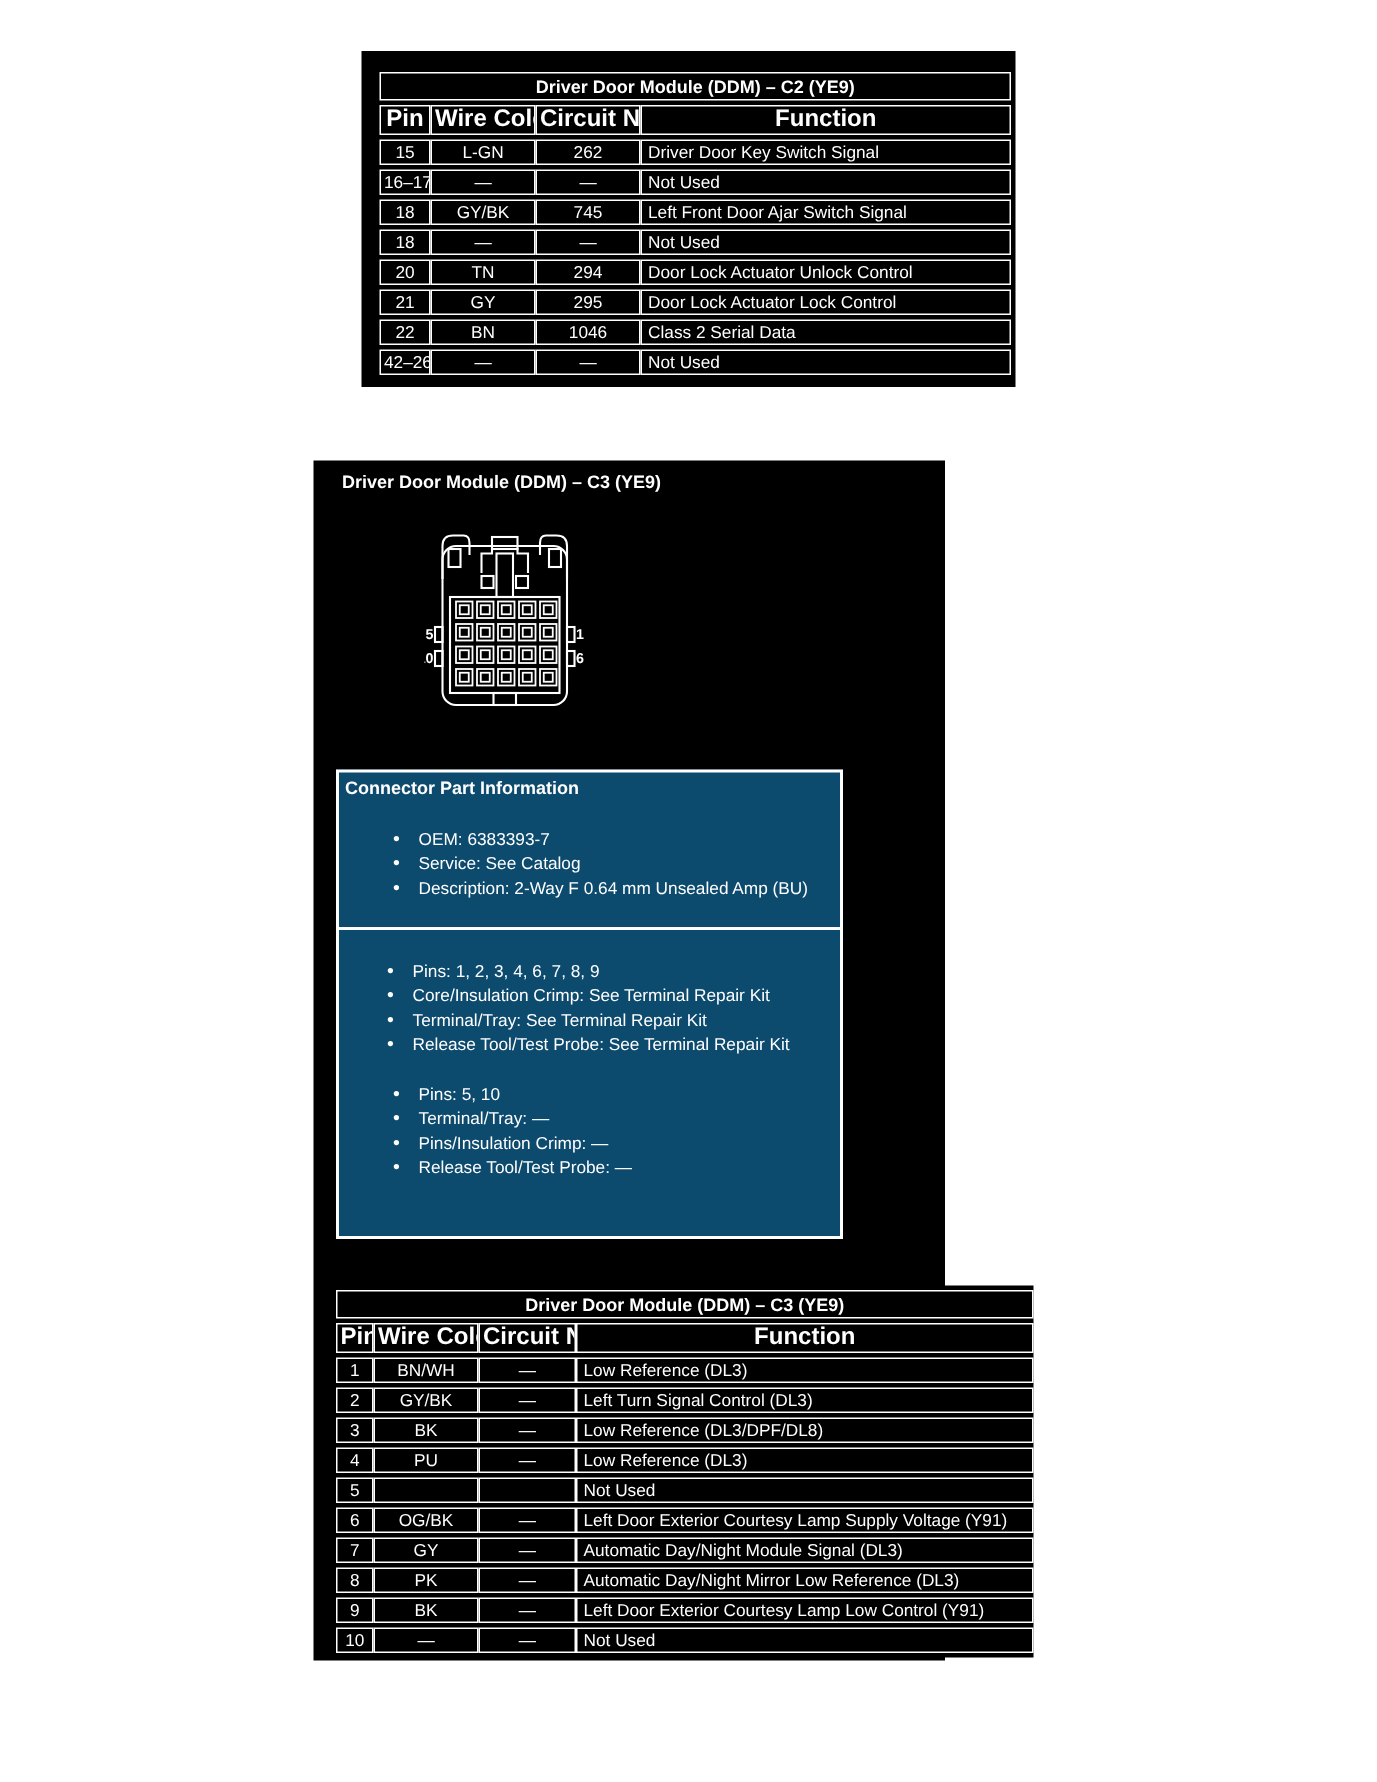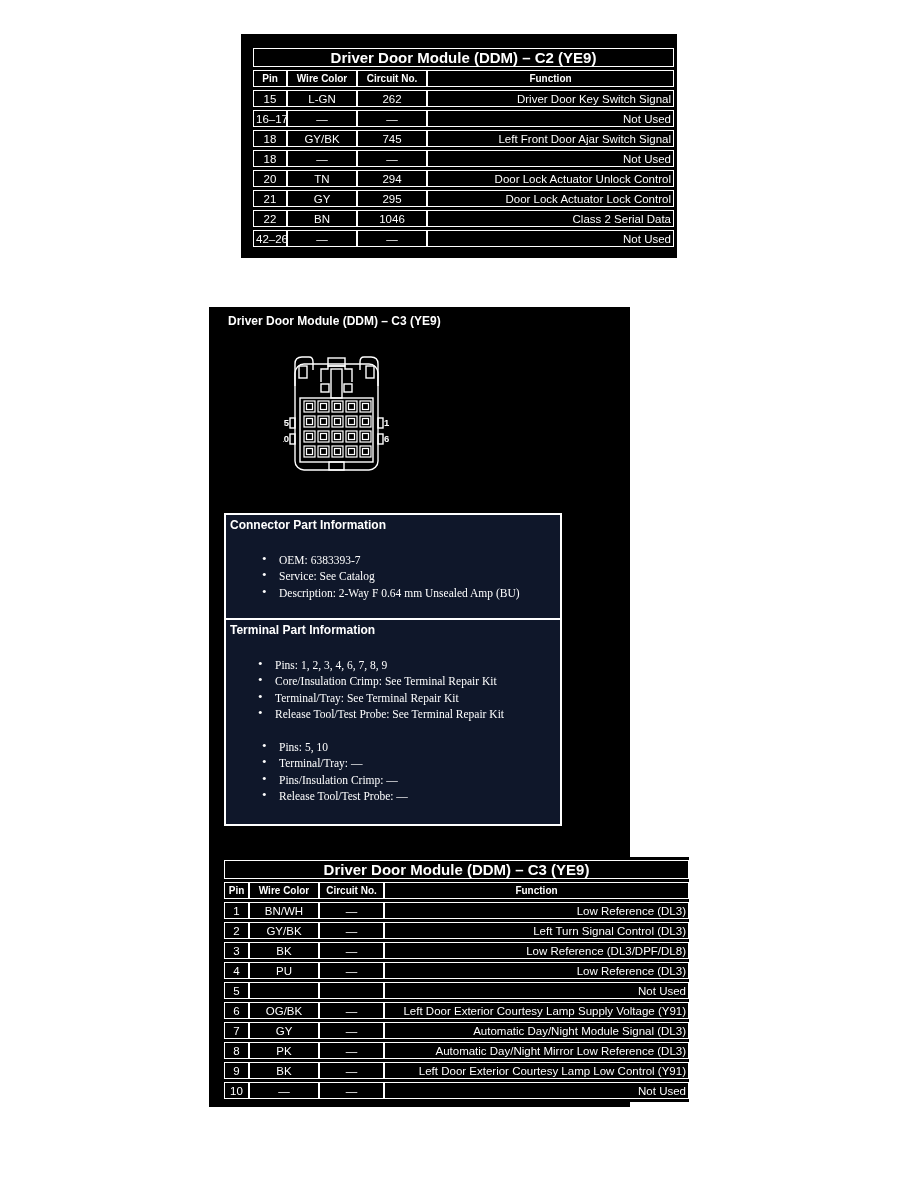--- a/index.html
+++ b/index.html
@@ -15,35 +15,34 @@
   .pin-table {
     position:absolute; border-collapse:separate; border-spacing:0 3px;
     table-layout:fixed; color:#ffffff; background:#000000;
   }
   #table-c2 { left:12px; top:11px;  width:421px; }
   #table-c3 { left:15px; top:550px; width:465px; }
   .pin-table td {
     border:1px solid #ffffff; height:15px; font-size:11.5px;
     text-align:center; padding:0 2px; overflow:hidden; white-space:nowrap;
   }
-  .pin-table td.tbl-title  { font-weight:bold; font-size:15px; height:17px; }
-  .pin-table td.tbl-header { font-weight:bold; font-size:10px; }
-  .pin-table td.cell-fn    { text-align:right; padding-left:4px; }
+  .pin-table td.tbl-title  { font-weight:bold; font-size:12px; height:17px; }
+  .pin-table td.tbl-header { font-weight:bold; font-size:16px; }
+  .pin-table td.cell-fn    { text-align:left; padding-left:4px; }
 
   
   #info-boxes { position:absolute; left:15px; top:206px; width:338px; }
-  .info-box { border:2px solid #ffffff; background:#0f172a; color:#ffffff; }
+  .info-box { border:2px solid #ffffff; background:#0c4a6e; color:#ffffff; }
   #connector-info { height:103px; }
   #terminal-info  { height:204px; margin-top:-2px; }
   .info-heading { font-weight:bold; font-size:12px; padding:3px 0 0 4px; }
   ul.bullets { margin:0; padding:0 0 0 36px; list-style:none; }
   ul.bullets li {
     position:relative; padding-left:17px; font-size:11.5px; line-height:16.3px;
     white-space:nowrap;
-    font-family:Liberation Serif, serif;
   }
   ul.bullets li::before { content:"\2022"; position:absolute; left:0; top:-1px; font-size:13px; }
   #connector-info ul.bullets { margin-top:20px; }
   #terminal-info  ul.bullets.g1 { margin-top:20px;padding-left:32px; }
   #terminal-info  ul.bullets.g2 { margin-top:17px; }
 
   
   #c3-title { position:absolute; left:19px; top:7px; color:#ffffff;
               font-weight:bold; font-size:12px; }
 
@@ -209,21 +208,20 @@
   <div id="info-boxes">
     <div class="info-box" id="connector-info">
       <div class="info-heading">Connector Part Information</div>
       <ul class="bullets">
           <li>OEM: 6383393-7</li>
           <li>Service: See Catalog</li>
           <li>Description: 2-Way F 0.64 mm Unsealed Amp (BU)</li>
         </ul>
     </div>
     <div class="info-box" id="terminal-info">
-      <div class="info-heading">Terminal Part Information</div>
       <ul class="bullets g1">
           <li>Pins: 1, 2, 3, 4, 6, 7, 8, 9</li>
           <li>Core/Insulation Crimp: See Terminal Repair Kit</li>
           <li>Terminal/Tray: See Terminal Repair Kit</li>
           <li>Release Tool/Test Probe: See Terminal Repair Kit</li>
         </ul>
       <ul class="bullets g2">
           <li>Pins: 5, 10</li>
           <li>Terminal/Tray: —</li>
           <li>Pins/Insulation Crimp: —</li>

